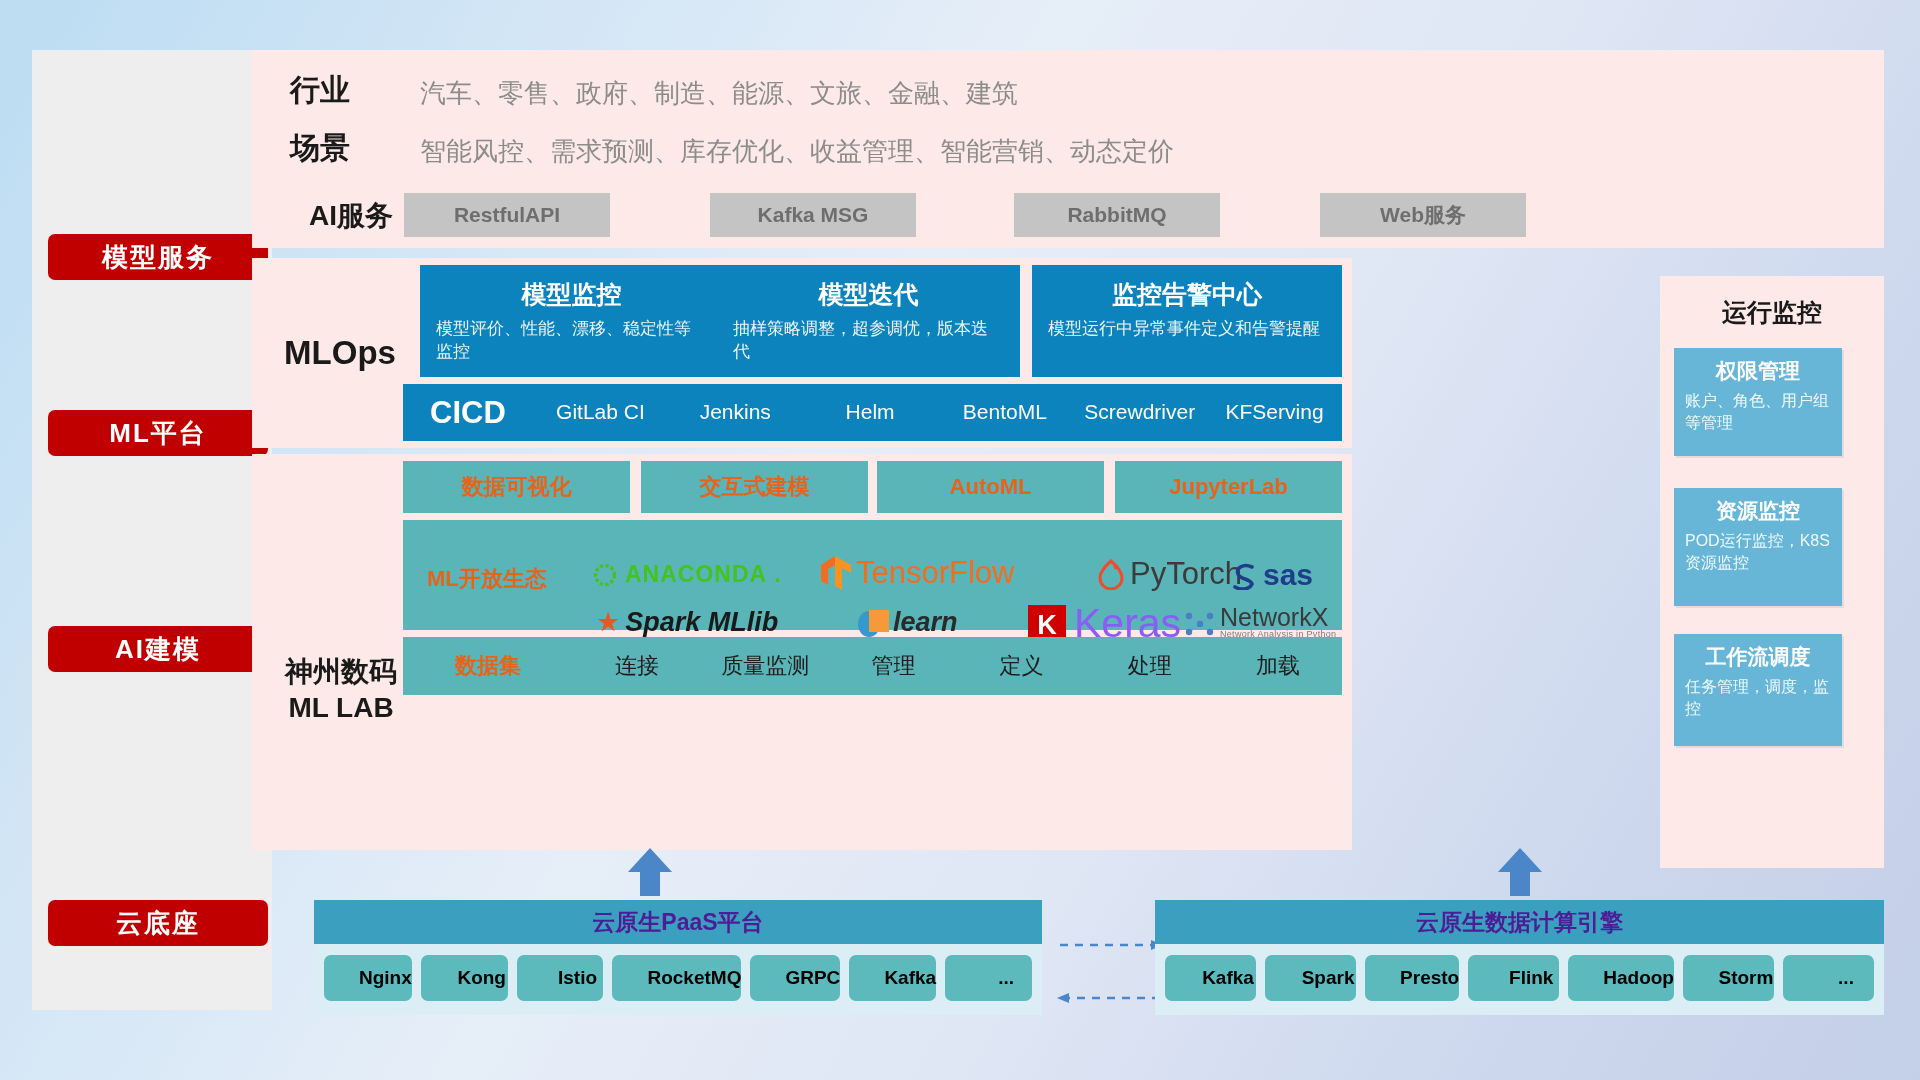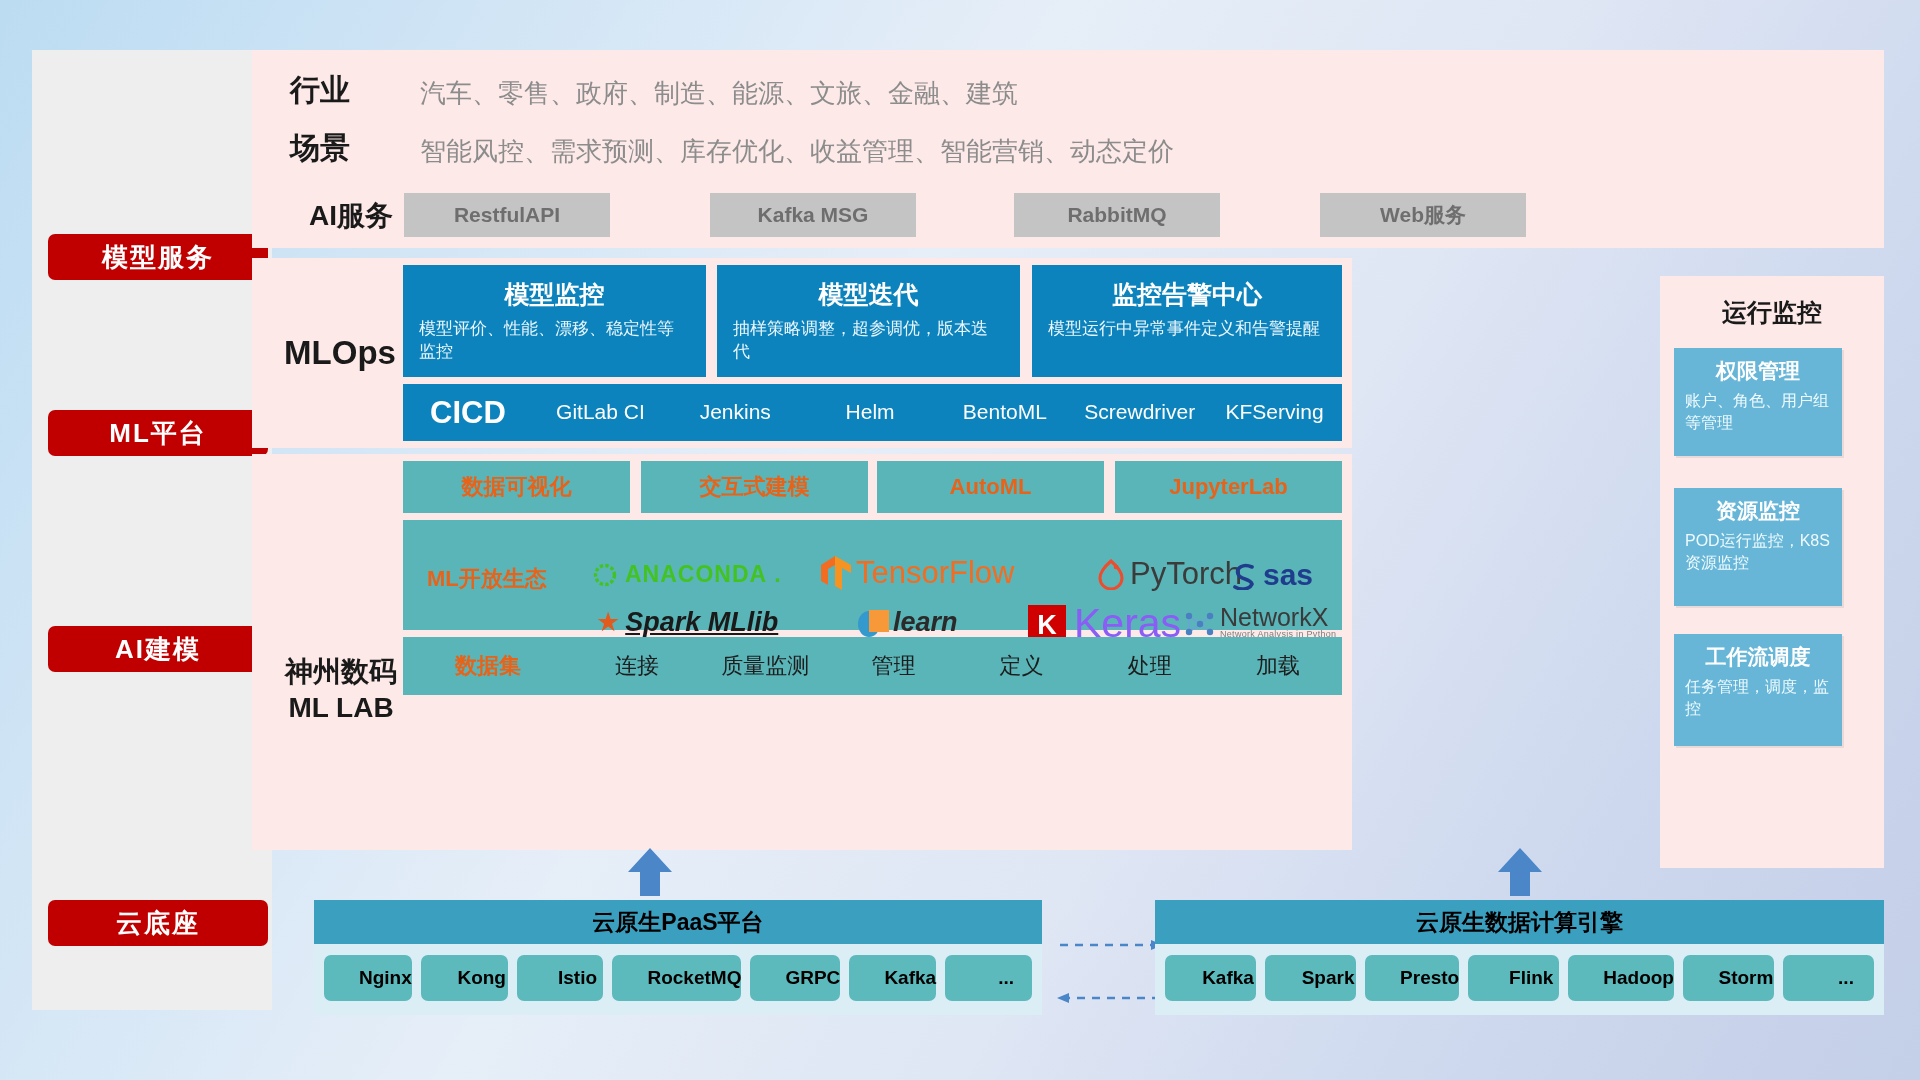--- a/index.html
+++ b/index.html
@@ -88,21 +88,21 @@
   .mon-card{
     position:absolute;left:14px;width:168px;background:#67b6d8;color:#fff;
     box-shadow:2px 2px 0 rgba(0,0,0,.07);
   }
   .mon-card .t{font-size:21px;font-weight:bold;text-align:center;margin:9px 0 5px;}
   .mon-card .d{font-size:16px;line-height:1.35;padding:0 11px;color:#effafe;}
 
   
   .plat{position:absolute;background:#dceef5;}
   .plat-hd{
-    height:44px;background:#3b9fc0;color:#000000;font-size:23px;font-weight:bold;
+    height:44px;background:#3b9fc0;color:#4c1d95;font-size:23px;font-weight:bold;
     display:flex;align-items:center;justify-content:center;
   }
   .plat-row{display:flex;gap:9px;padding:11px 10px;}
   .pill{
     flex:1 1 0;height:46px;background:#5cb9bc;border-radius:7px;color:#000000;
     font-size:19px;font-weight:bold;display:flex;align-items:center;
     justify-content:center;text-align:center;line-height:1.05;padding-left:35px;
   }
 
   
@@ -135,21 +135,21 @@
 
   <div class="svc-btn" style="left:404px;top:193px;width:206px;">RestfulAPI</div>
   <div class="svc-btn" style="left:710px;top:193px;width:206px;">Kafka MSG</div>
   <div class="svc-btn" style="left:1014px;top:193px;width:206px;">RabbitMQ</div>
   <div class="svc-btn" style="left:1320px;top:193px;width:206px;">Web服务</div>
 
   <div class="band" style="left:252px;top:258px;width:1100px;height:190px;"></div>
 
   <div class="row-label" style="left:270px;top:330px;width:140px;height:46px;font-size:33px;justify-content:center;">MLOps</div>
 
-  <div class="mlops-card" style="left:403px;top:265px;width:303px;height:112px;">
+  <div class="mlops-card" style="left:420px;top:265px;width:303px;height:112px;">
     <div class="t">模型监控</div>
     <div class="d">模型评价、性能、漂移、稳定性等监控</div>
   </div>
   <div class="mlops-card" style="left:717px;top:265px;width:303px;height:112px;">
     <div class="t">模型迭代</div>
     <div class="d">抽样策略调整，超参调优，版本迭代</div>
   </div>
   <div class="mlops-card" style="left:1032px;top:265px;width:310px;height:112px;">
     <div class="t">监控告警中心</div>
     <div class="d">模型运行中异常事件定义和告警提醒</div>
@@ -206,21 +206,21 @@
 
   <div class="logo" style="left:1230px;top:530px;gap:3px;">
     <svg width="30" height="30" viewBox="0 0 30 30">
       <path d="M22 7 C13 3 6 8 8 14 c2 6 12 4 14 10 c-2 5-10 7-17 3" fill="none" stroke="#1f3d8c" stroke-width="3.6" stroke-linecap="round"></path>
     </svg>
     <span style="color:#1f3d8c;font-size:30px;font-weight:bold;">sas</span>
   </div>
 
   <div class="logo" style="left:596px;top:578px;gap:5px;">
     <span style="color:#e25a1c;font-size:27px;">★</span>
-    <span style="color:#1a1a1a;font-size:27px;font-style:italic;font-weight:bold;text-decoration:underline;">Spark MLlib</span>
+    <span style="color:#1a1a1a;font-size:27px;font-style:italic;font-weight:bold;">Spark MLlib</span>
   </div>
 
   <div class="logo" style="left:855px;top:577px;gap:4px;">
     <svg width="34" height="34" viewBox="0 0 34 34">
       <ellipse cx="14" cy="19" rx="11" ry="13" fill="#3499cd"></ellipse>
       <rect x="14" y="5" width="20" height="22" fill="#f89939"></rect>
     </svg>
     <span style="color:#2a2a2a;font-size:27px;font-style:italic;font-weight:bold;">learn</span>
   </div>
 

